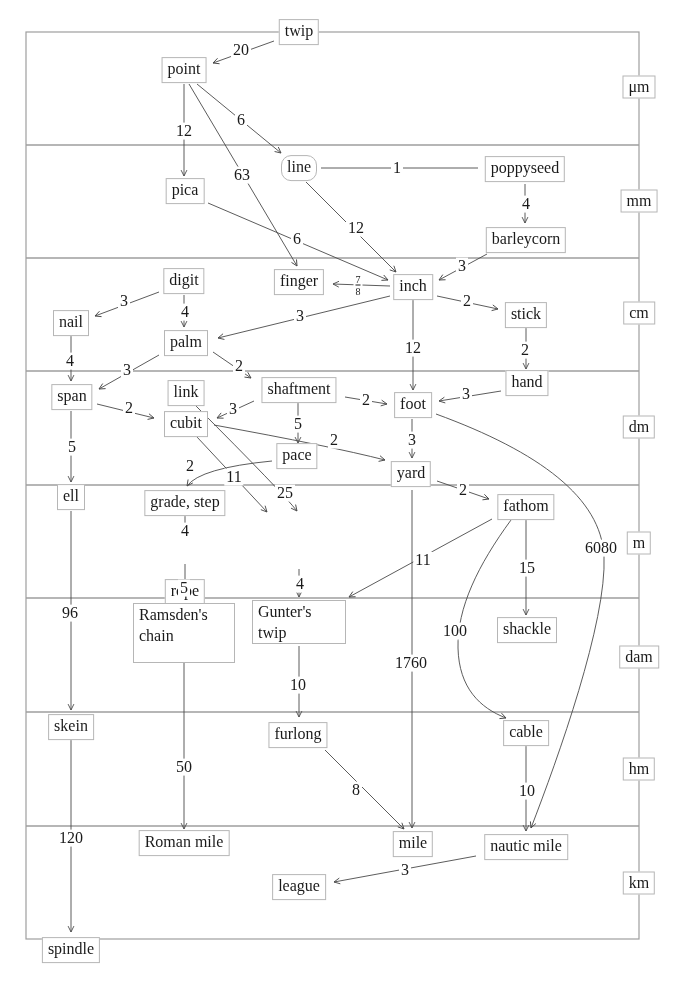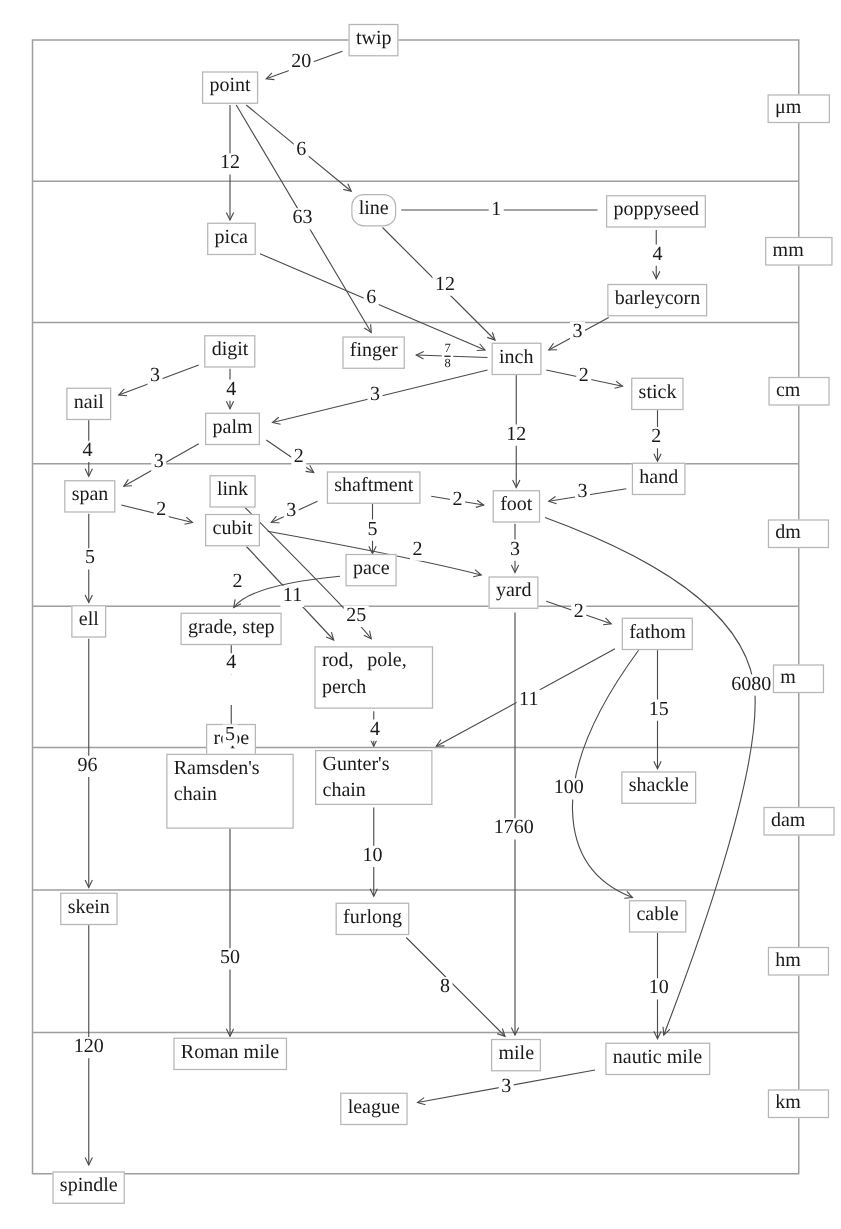--- a/index.html
+++ b/index.html
@@ -15,21 +15,21 @@
     white-space:pre-line;text-align:center;box-sizing:border-box;
   }
   .node.left{text-align:left;}
   .elabel{
     position:absolute;transform:translate(-50%,-50%);
     background:#ffffff;padding:0 2px;font-size:16px;line-height:1.05;
   }
   .scale{
     position:absolute;transform:translate(-50%,-50%);
     background:#ffffff;border:1px solid #b6b6b6;
-    padding:1px 22px 2px 5px;font-size:16px;
+    padding:1px 5px 2px 5px;font-size:16px;
   }
   .fracwrap{display:inline-block;vertical-align:middle;font-size:10px;text-align:center;line-height:1.1;}
   .fracwrap .den{border-top:1px solid #1a1a1a;display:block;}
   .fracwrap .num{display:block;}
 </style>
 </head>
 <body>
 
 <div id="stage">
     <svg id="edgelayer" width="673" height="983">
@@ -109,25 +109,23 @@
     <div class="node" style="left: 72px; top: 397px;">span</div>
     <div class="node" style="left: 186px; top: 393px;">link</div>
     <div class="node" style="left: 299px; top: 390px;">shaftment</div>
     <div class="node" style="left: 413px; top: 405px;">foot</div>
     <div class="node" style="left: 186px; top: 424px;">cubit</div>
     <div class="node" style="left: 297px; top: 456px;">pace</div>
     <div class="node" style="left: 411px; top: 474px;">yard</div>
     <div class="node" style="left: 71px; top: 497px;">ell</div>
     <div class="node" style="left: 185px; top: 503px;">grade, step</div>
     <div class="node" style="left: 526px; top: 507px;">fathom</div>
-    <div class="node left" style="left: 299px; top: 542px; width: 95px; height: 50px; word-spacing: 7px;">rod, pole,
-perch</div>
     <div class="node" style="left: 185px; top: 552px; margin-top: 40px;">rope</div>
     <div class="node left" style="left: 299px; top: 622px; width: 94px; height: 44px;">Gunter's
-chain</div>
+twip</div>
     <div class="node" style="left: 527px; top: 630px;">shackle</div>
     <div class="node left" style="left: 184px; top: 633px; width: 102px; height: 60px;">Ramsden's
 chain</div>
     <div class="node" style="left: 71px; top: 727px;">skein</div>
     <div class="node" style="left: 298px; top: 735px;">furlong</div>
     <div class="node" style="left: 526px; top: 733px;">cable</div>
     <div class="node" style="left: 184px; top: 843px;">Roman mile</div>
     <div class="node" style="left: 413px; top: 844px;">mile</div>
     <div class="node" style="left: 526px; top: 847px;">nautic mile</div>
     <div class="node" style="left: 299px; top: 887px;">league</div>

